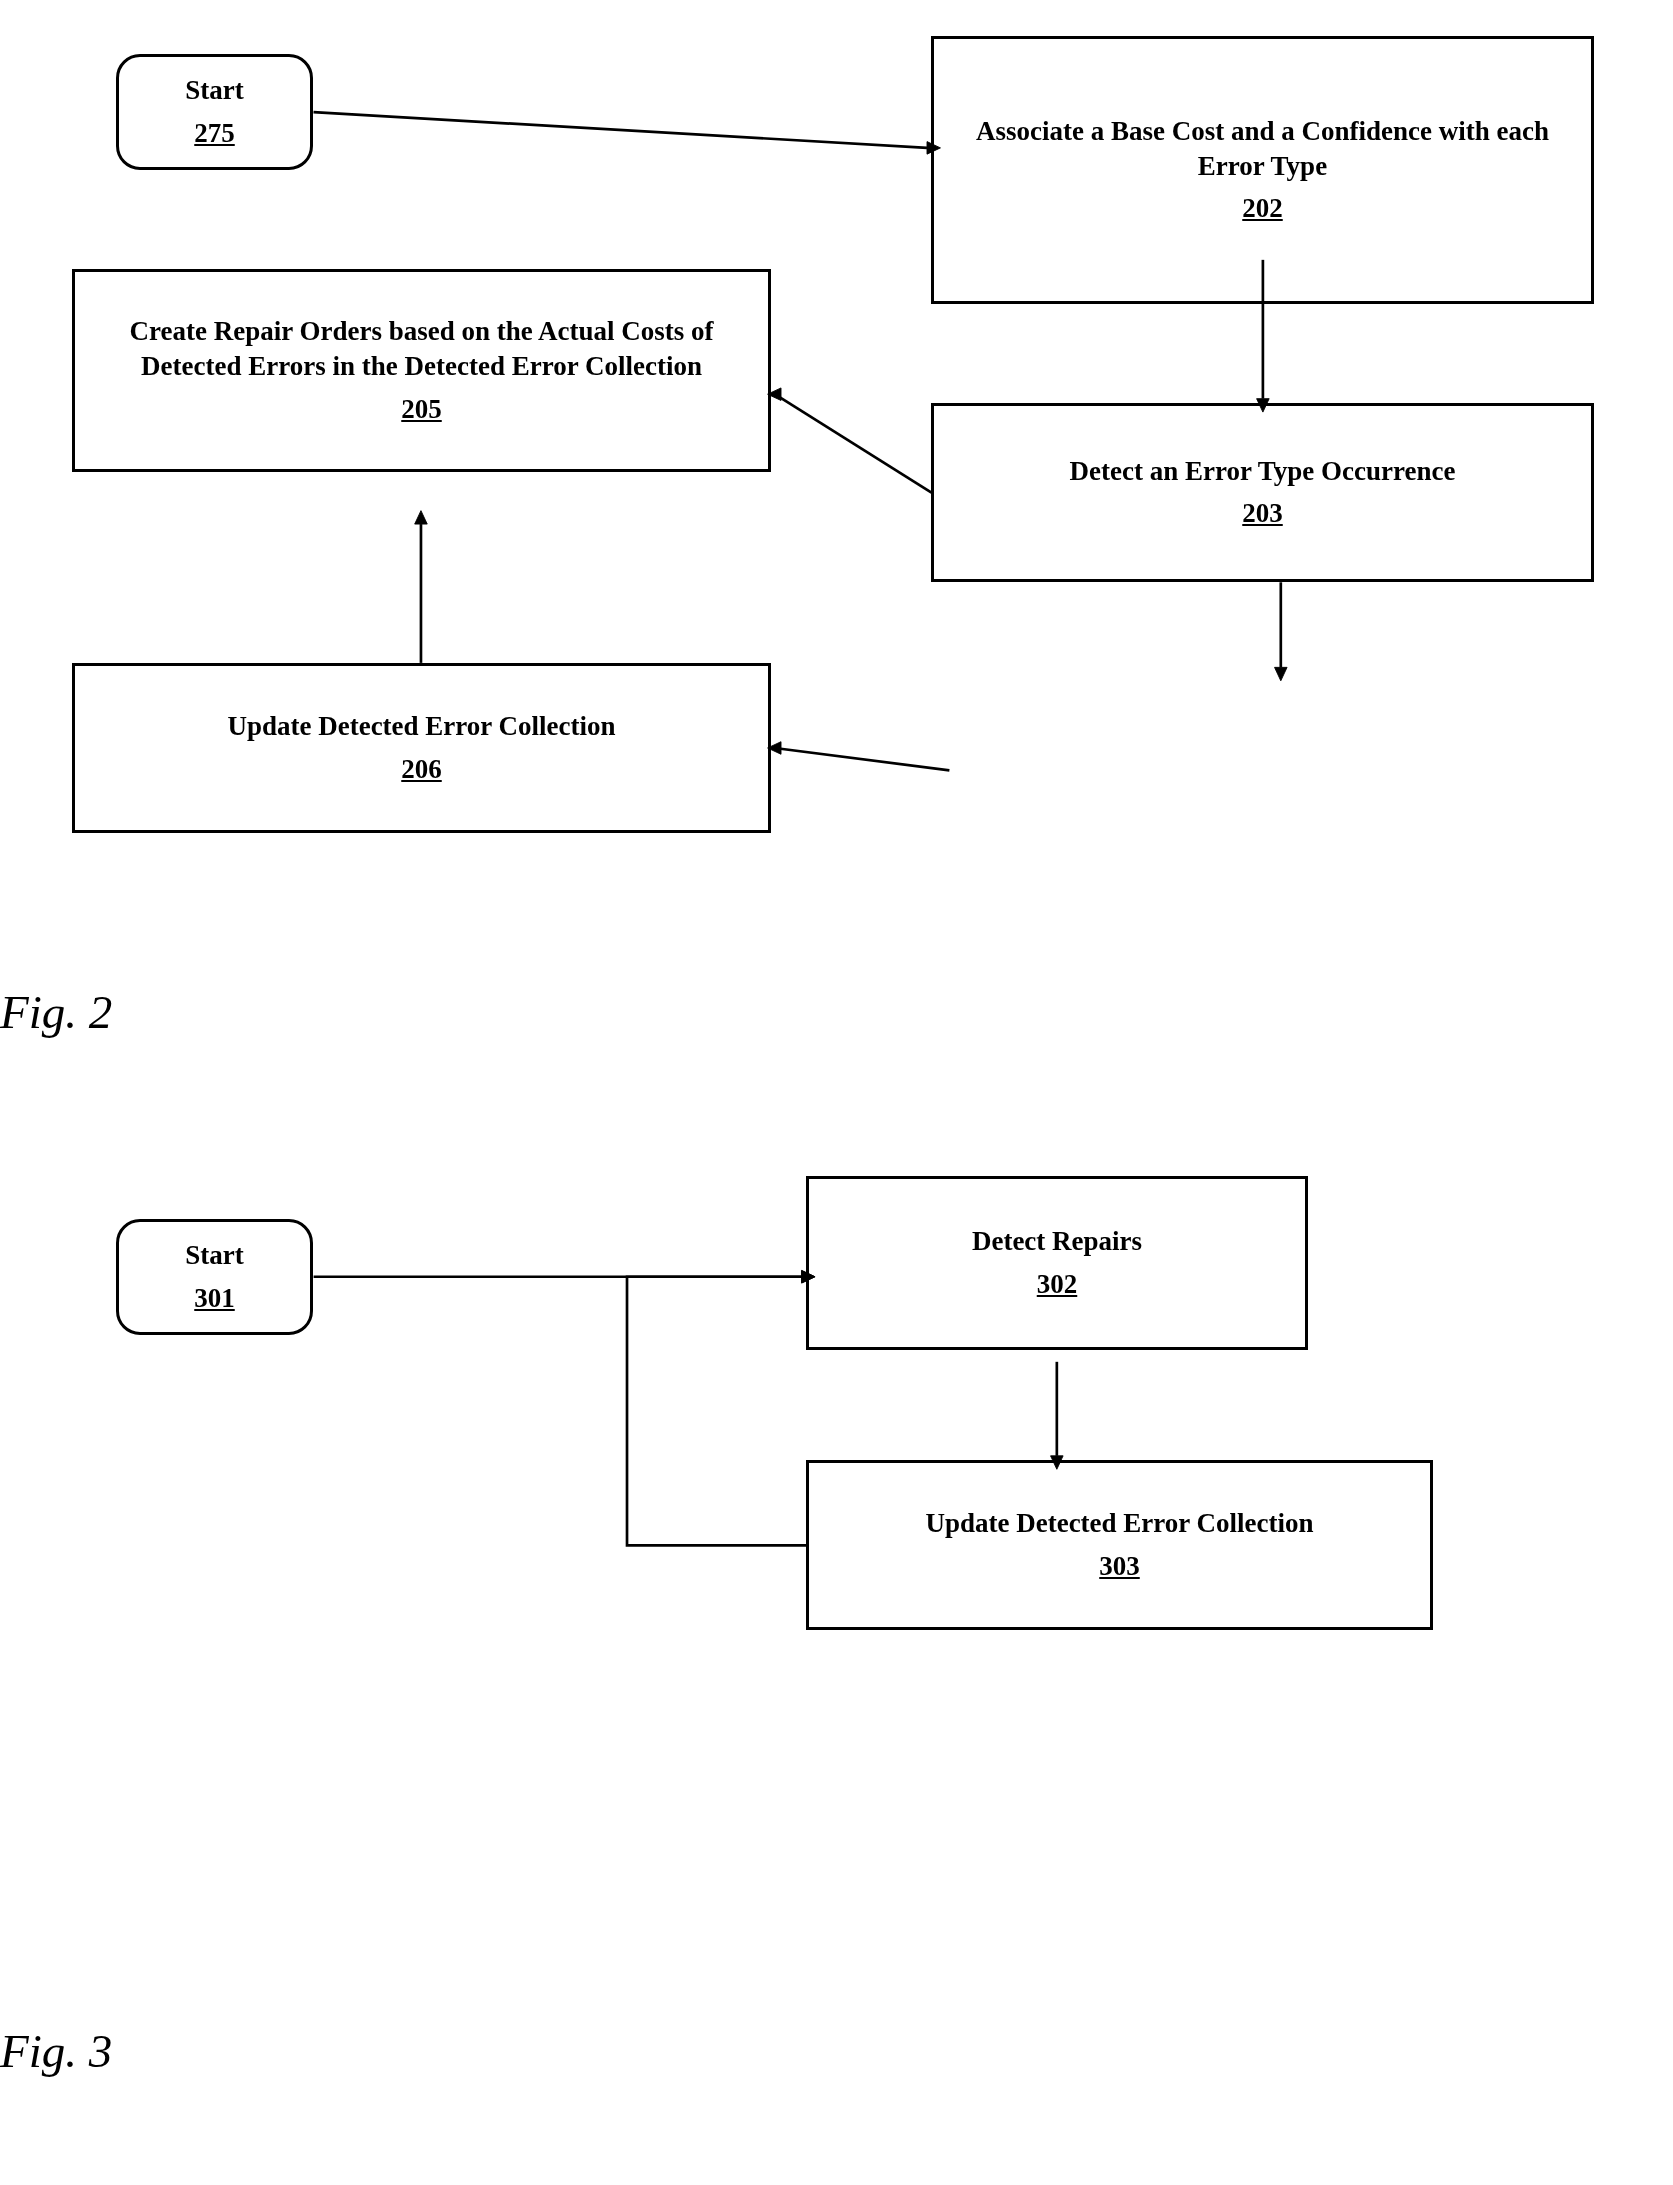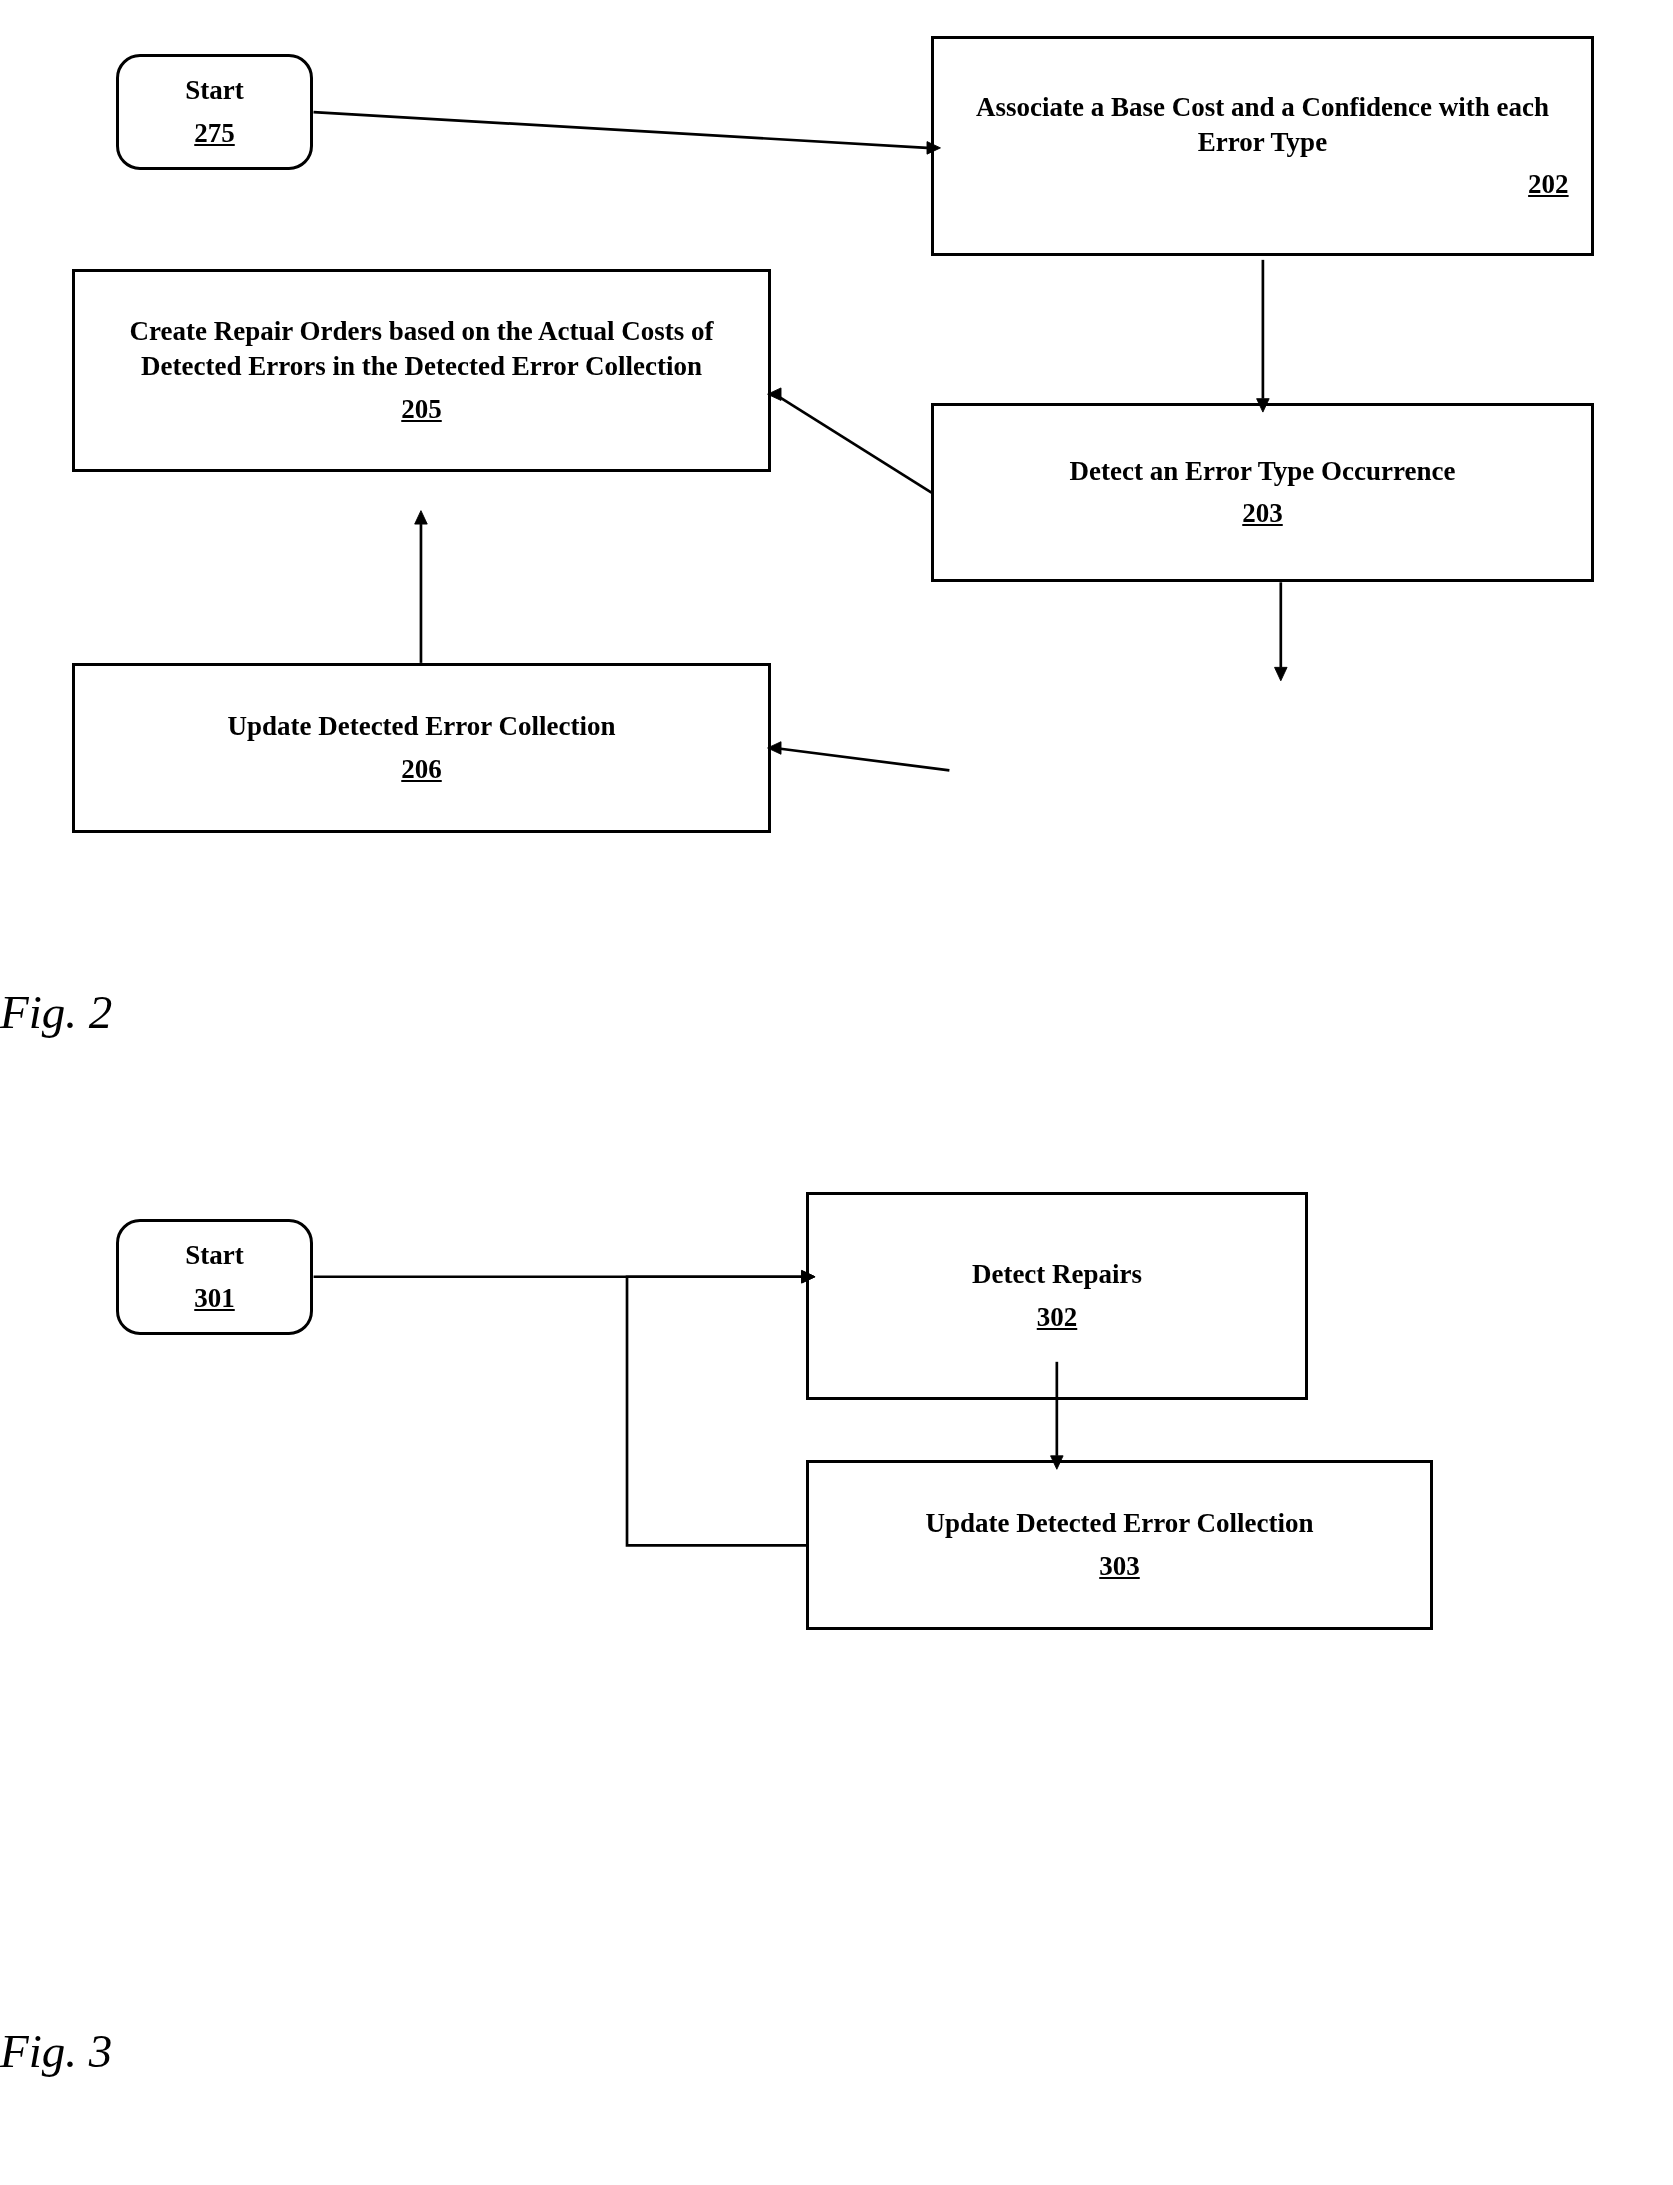--- a/index.html
+++ b/index.html
@@ -86,21 +86,21 @@
 </head>
 <body>
 
 <div class="diagram-section" id="fig2">
 
   <div class="flow-box rounded" style="left:116px; top:54px; width:197px; height:116px;">
     <span>Start</span>
     <span class="ref-num">275</span>
   </div>
 
-  <div class="flow-box" style="left:931px; top:36px; width:663px; height:220px;align-items:flex-end;">
+  <div class="flow-box" style="left:931px; top:36px; width:663px; height:268px;">
     <span>Associate a Base Cost and a Confidence with each Error Type</span>
     <span class="ref-num">202</span>
   </div>
 
   <div class="flow-box" style="left:931px; top:403px; width:663px; height:179px;">
     <span>Detect an Error Type Occurrence</span>
     <span class="ref-num">203</span>
   </div>
 
 
@@ -140,21 +140,21 @@
   </div>
 </div>
 
 <div class="diagram-section" id="fig3" style="margin-top: 54px;">
 
   <div class="flow-box rounded" style="left:116px; top:90px; width:197px; height:116px;">
     <span>Start</span>
     <span class="ref-num">301</span>
   </div>
 
-  <div class="flow-box" style="left:806px; top:63px; width:502px; height:208px;">
+  <div class="flow-box" style="left:806px; top:47px; width:502px; height:174px;">
     <span>Detect Repairs</span>
     <span class="ref-num">302</span>
   </div>
 
   <div class="flow-box" style="left:806px; top:331px; width:627px; height:170px;">
     <span>Update Detected Error Collection</span>
     <span class="ref-num">303</span>
   </div>
 
   <svg class="arrows-svg" xmlns="http://www.w3.org/2000/svg" viewBox="0 0 1869 1100" width="1674" height="985">

